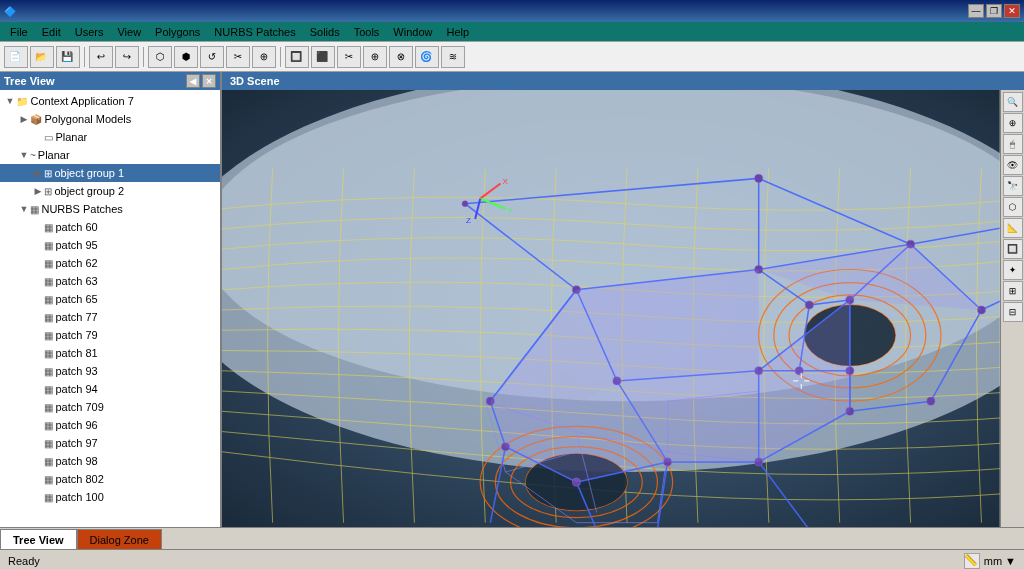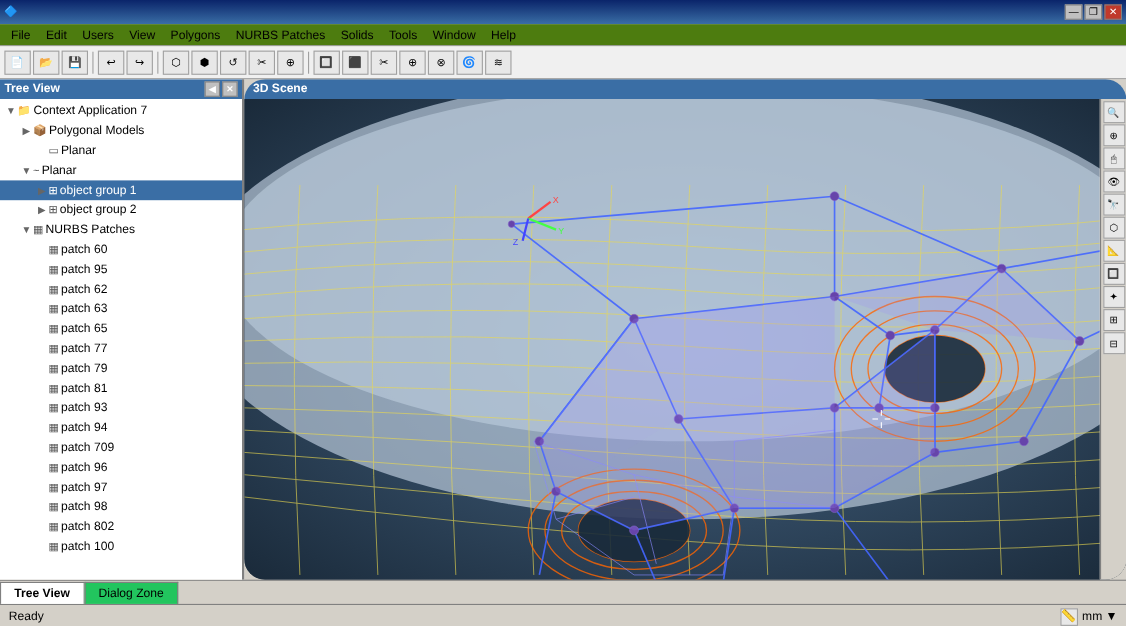--- a/index.html
+++ b/index.html
@@ -22,21 +22,21 @@
       width: 16px; height: 14px;
       background: #c0c0c0;
       border: 1px solid #808080;
       display: flex; align-items: center; justify-content: center;
       font-size: 9px; cursor: pointer; color: #000;
     }
     .title-btn.close { background: #c0392b; color: white; }
 
     
     .menu-bar {
-      background: #4d7c0f;
+      background: #0f766e;
       height: 20px;
       display: flex;
       align-items: center;
       padding: 0 4px;
       border-bottom: 1px solid #a0a0a0;
       gap: 2px;
     }
     .menu-item {
       padding: 2px 6px;
       font-size: 11px;
@@ -129,21 +129,20 @@
       color: #555;
     }
     .tree-label { font-size: 11px; }
 
     
     .scene-panel {
       flex: 1;
       display: flex;
       flex-direction: column;
       overflow: hidden;
-      border-radius: 19px;
     }
     .scene-header {
       background: #3a6ea5;
       color: white;
       height: 18px;
       display: flex;
       align-items: center;
       padding: 0 8px;
       font-size: 11px;
       font-weight: bold;
@@ -188,21 +187,21 @@
     .bottom-tabs {
       display: flex;
       height: 22px;
       background: #d4d0c8;
       border-top: 1px solid #808080;
       align-items: flex-end;
     }
     .bottom-tab {
       padding: 2px 12px;
       height: 20px;
-      background: #22c55e;
+      background: #c2410c;
       border: 1px solid #808080;
       border-bottom: none;
       font-size: 11px;
       cursor: pointer;
       display: flex; align-items: center;
     }
     .bottom-tab.active {
       background: white;
       font-weight: bold;
     }

